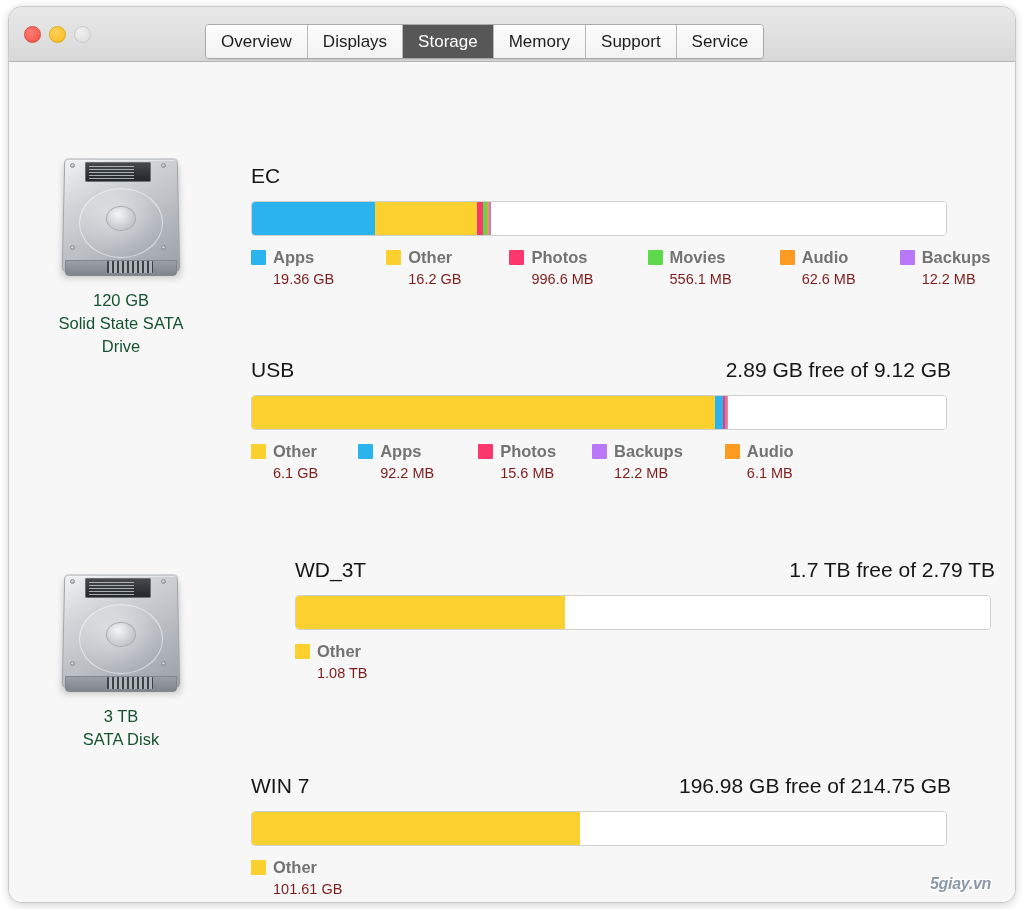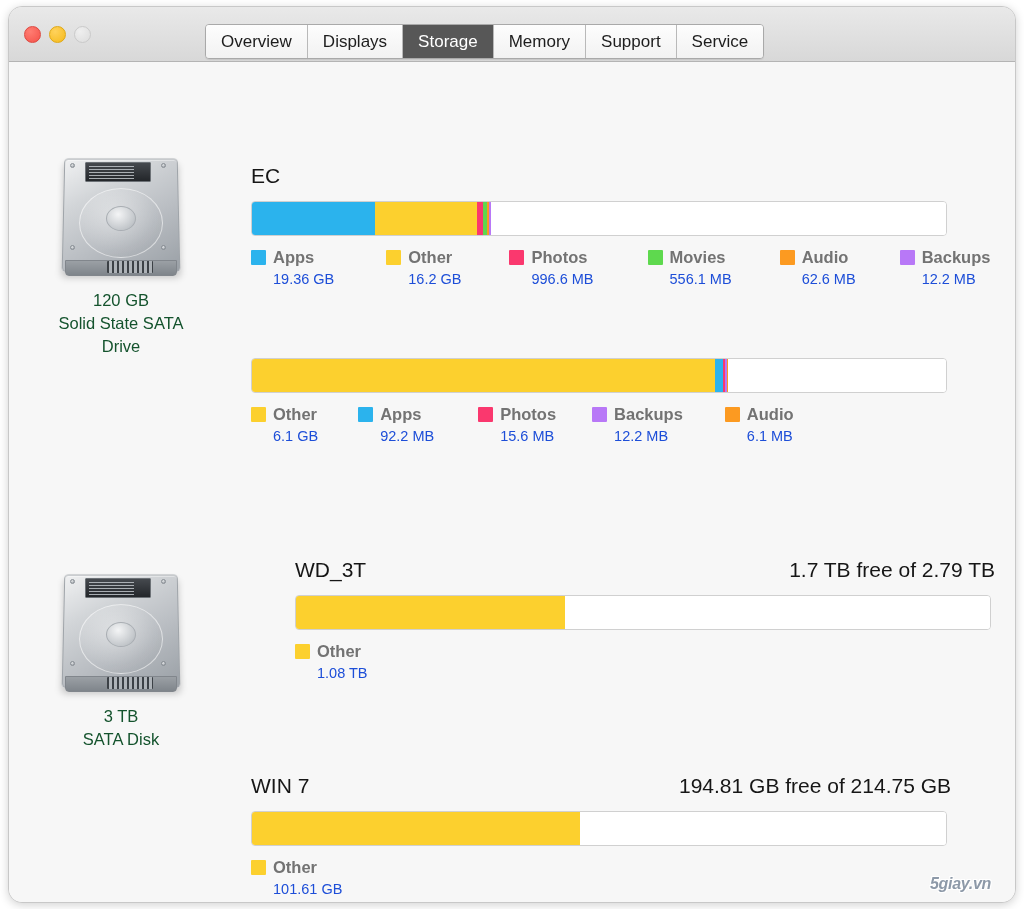--- a/index.html
+++ b/index.html
@@ -231,21 +231,21 @@
     display: inline-block;
   }
   .legend-label {
     font-size: 16.5px;
     font-weight: bold;
     color: #737373;
     white-space: nowrap;
   }
   .legend-size {
     font-size: 14.5px;
-    color: #1d4ed8;
+    color: #7f1d1d;
     margin-top: 5px;
     margin-left: 22px;
     white-space: nowrap;
   }
 
   
   #watermark {
     position: absolute;
     right: 24px;
     bottom: 9px;
@@ -355,20 +355,24 @@
             <div class="legend-top">
               <span class="swatch" style="background: rgb(184, 120, 247);"></span>
               <span class="legend-label">Backups</span>
             </div>
             <div class="legend-size">12.2 MB</div>
           </div>
         </div>
     </div>
 
     <div class="volume" style="left:242px; top:296px;">
+      <div class="vol-head">
+        <span class="vol-name">USB</span>
+        <span class="vol-free">2.89 GB free of 9.12 GB</span>
+      </div>
       <div class="bar">
           <div class="seg" style="width: 66.7%; background: rgb(252, 208, 46);"></div>
           <div class="seg" style="width: 1.2%; background: rgb(43, 179, 237);"></div>
           <div class="seg" style="width: 0.3%; background: rgb(250, 56, 110);"></div>
           <div class="seg" style="width: 0.3%; background: rgb(184, 120, 247);"></div>
           <div class="seg" style="width: 0.15%; background: rgb(252, 154, 33);"></div>
           <div class="seg" style="flex: 1 1 auto; background: rgb(255, 255, 255);"></div>
         </div>
       <div class="legend">
           <div class="legend-item" style="margin-right: 40px;">
@@ -444,21 +448,21 @@
               <span class="legend-label">Other</span>
             </div>
             <div class="legend-size">1.08 TB</div>
           </div>
         </div>
     </div>
 
     <div class="volume" style="left:242px; top:712px;">
       <div class="vol-head">
         <span class="vol-name">WIN 7</span>
-        <span class="vol-free">194.81 GB free of 214.75 GB</span>
+        <span class="vol-free">196.98 GB free of 214.75 GB</span>
       </div>
       <div class="bar">
           <div class="seg" style="width: 47.3%; background: rgb(252, 208, 46);"></div>
           <div class="seg" style="flex: 1 1 auto; background: rgb(255, 255, 255);"></div>
         </div>
       <div class="legend">
           <div class="legend-item">
             <div class="legend-top">
               <span class="swatch" style="background: rgb(252, 208, 46);"></span>
               <span class="legend-label">Other</span>

